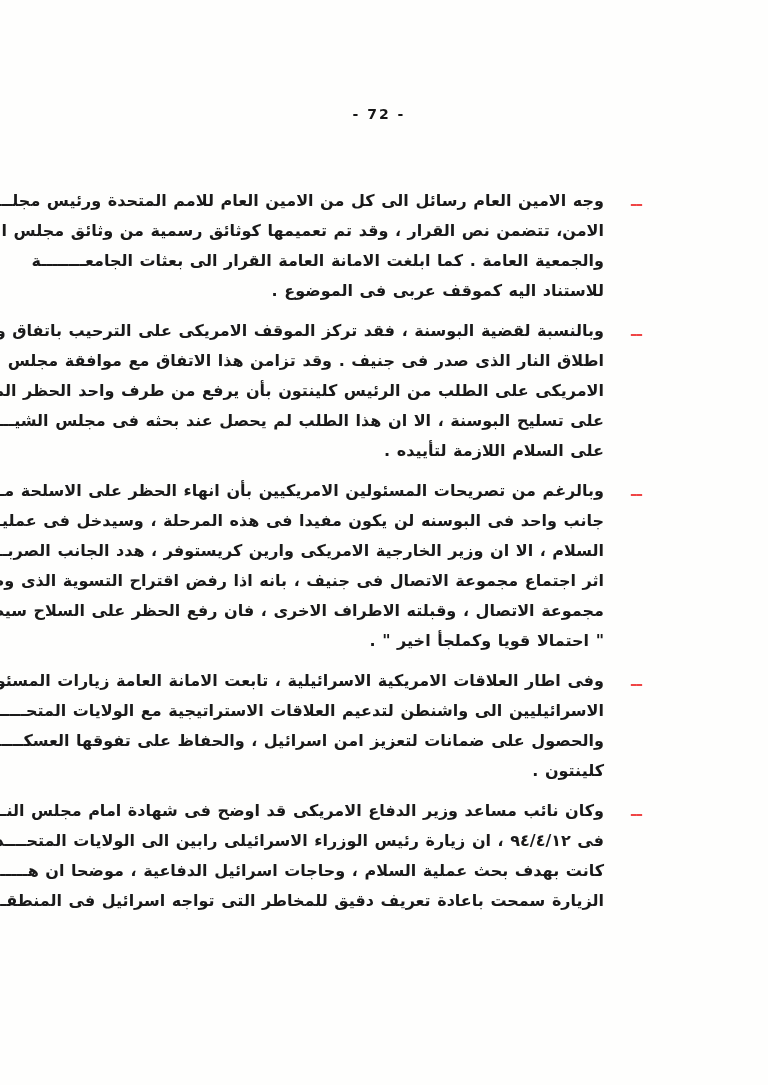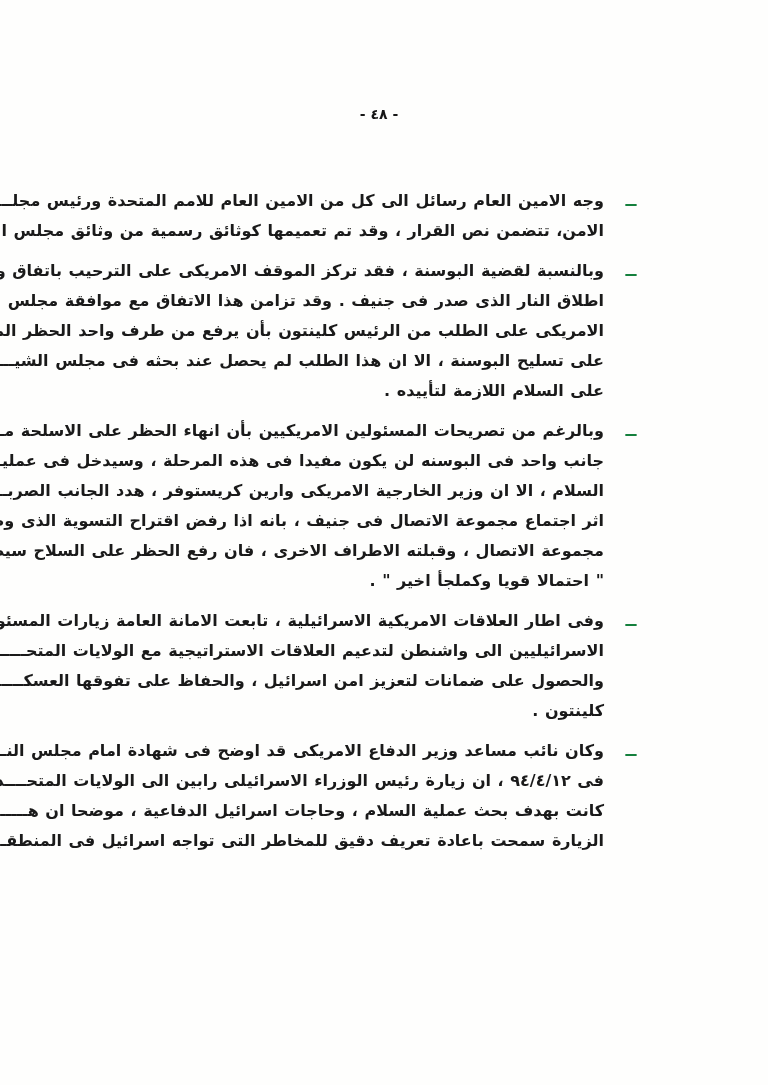--- a/index.html
+++ b/index.html
@@ -39,22 +39,22 @@
     display: flex;
     flex-direction: row; 
     gap: 16px;
     margin-bottom: 10px;
   }
   .bullet {
     flex: 0 0 22px;
     font-size: 16px;
     font-weight: bold;
     line-height: 30px;
-    text-align: center;
-    color: #15803d;
+    text-align: right;
+    color: #ef4444;
   }
   .plines {
     flex: 1 1 auto;
     min-width: 0;
   }
   .line {
     font-size: 16px;
     font-weight: bold;
     line-height: 30px;
     color: #1a1a1a;
@@ -64,27 +64,29 @@
     white-space: nowrap;
   }
   .line.short {
     text-align-last: right;
   }
 </style>
 </head>
 <body>
 
 <div class="page">
-  <div class="page-number">- ٤٨ -</div>
+  <div class="page-number">- 72 -</div>
   <div class="content">
       <div class="para">
         <div class="bullet">ــ</div>
         <div class="plines">
           <div class="line">وجه الامين العام رسائل الى كل من الامين العام للامم المتحدة ورئيس مجلـــــس</div>
           <div class="line">الامن، تتضمن نص القرار ، وقد تم تعميمها كوثائق رسمية من وثائق مجلس الامـن</div>
+          <div class="line">والجمعية العامة . كما ابلغت الامانة العامة القرار الى بعثات الجامعــــــــة</div>
+          <div class="line short">للاستناد اليه كموقف عربى فى الموضوع .</div>
         </div>
       </div>
       <div class="para">
         <div class="bullet">ــ</div>
         <div class="plines">
           <div class="line">وبالنسبة لقضية البوسنة ، فقد تركز الموقف الامريكى على الترحيب باتفاق وقـــف</div>
           <div class="line">اطلاق النار الذى صدر فى جنيف . وقد تزامن هذا الاتفاق مع موافقة مجلس النواب</div>
           <div class="line">الامريكى على الطلب من الرئيس كلينتون بأن يرفع من طرف واحد الحظر المفـــروض</div>
           <div class="line">على تسليح البوسنة ، الا ان هذا الطلب لم يحصل عند بحثه فى مجلس الشيــــــوخ</div>
           <div class="line short">على السلام اللازمة لتأييده .</div>

